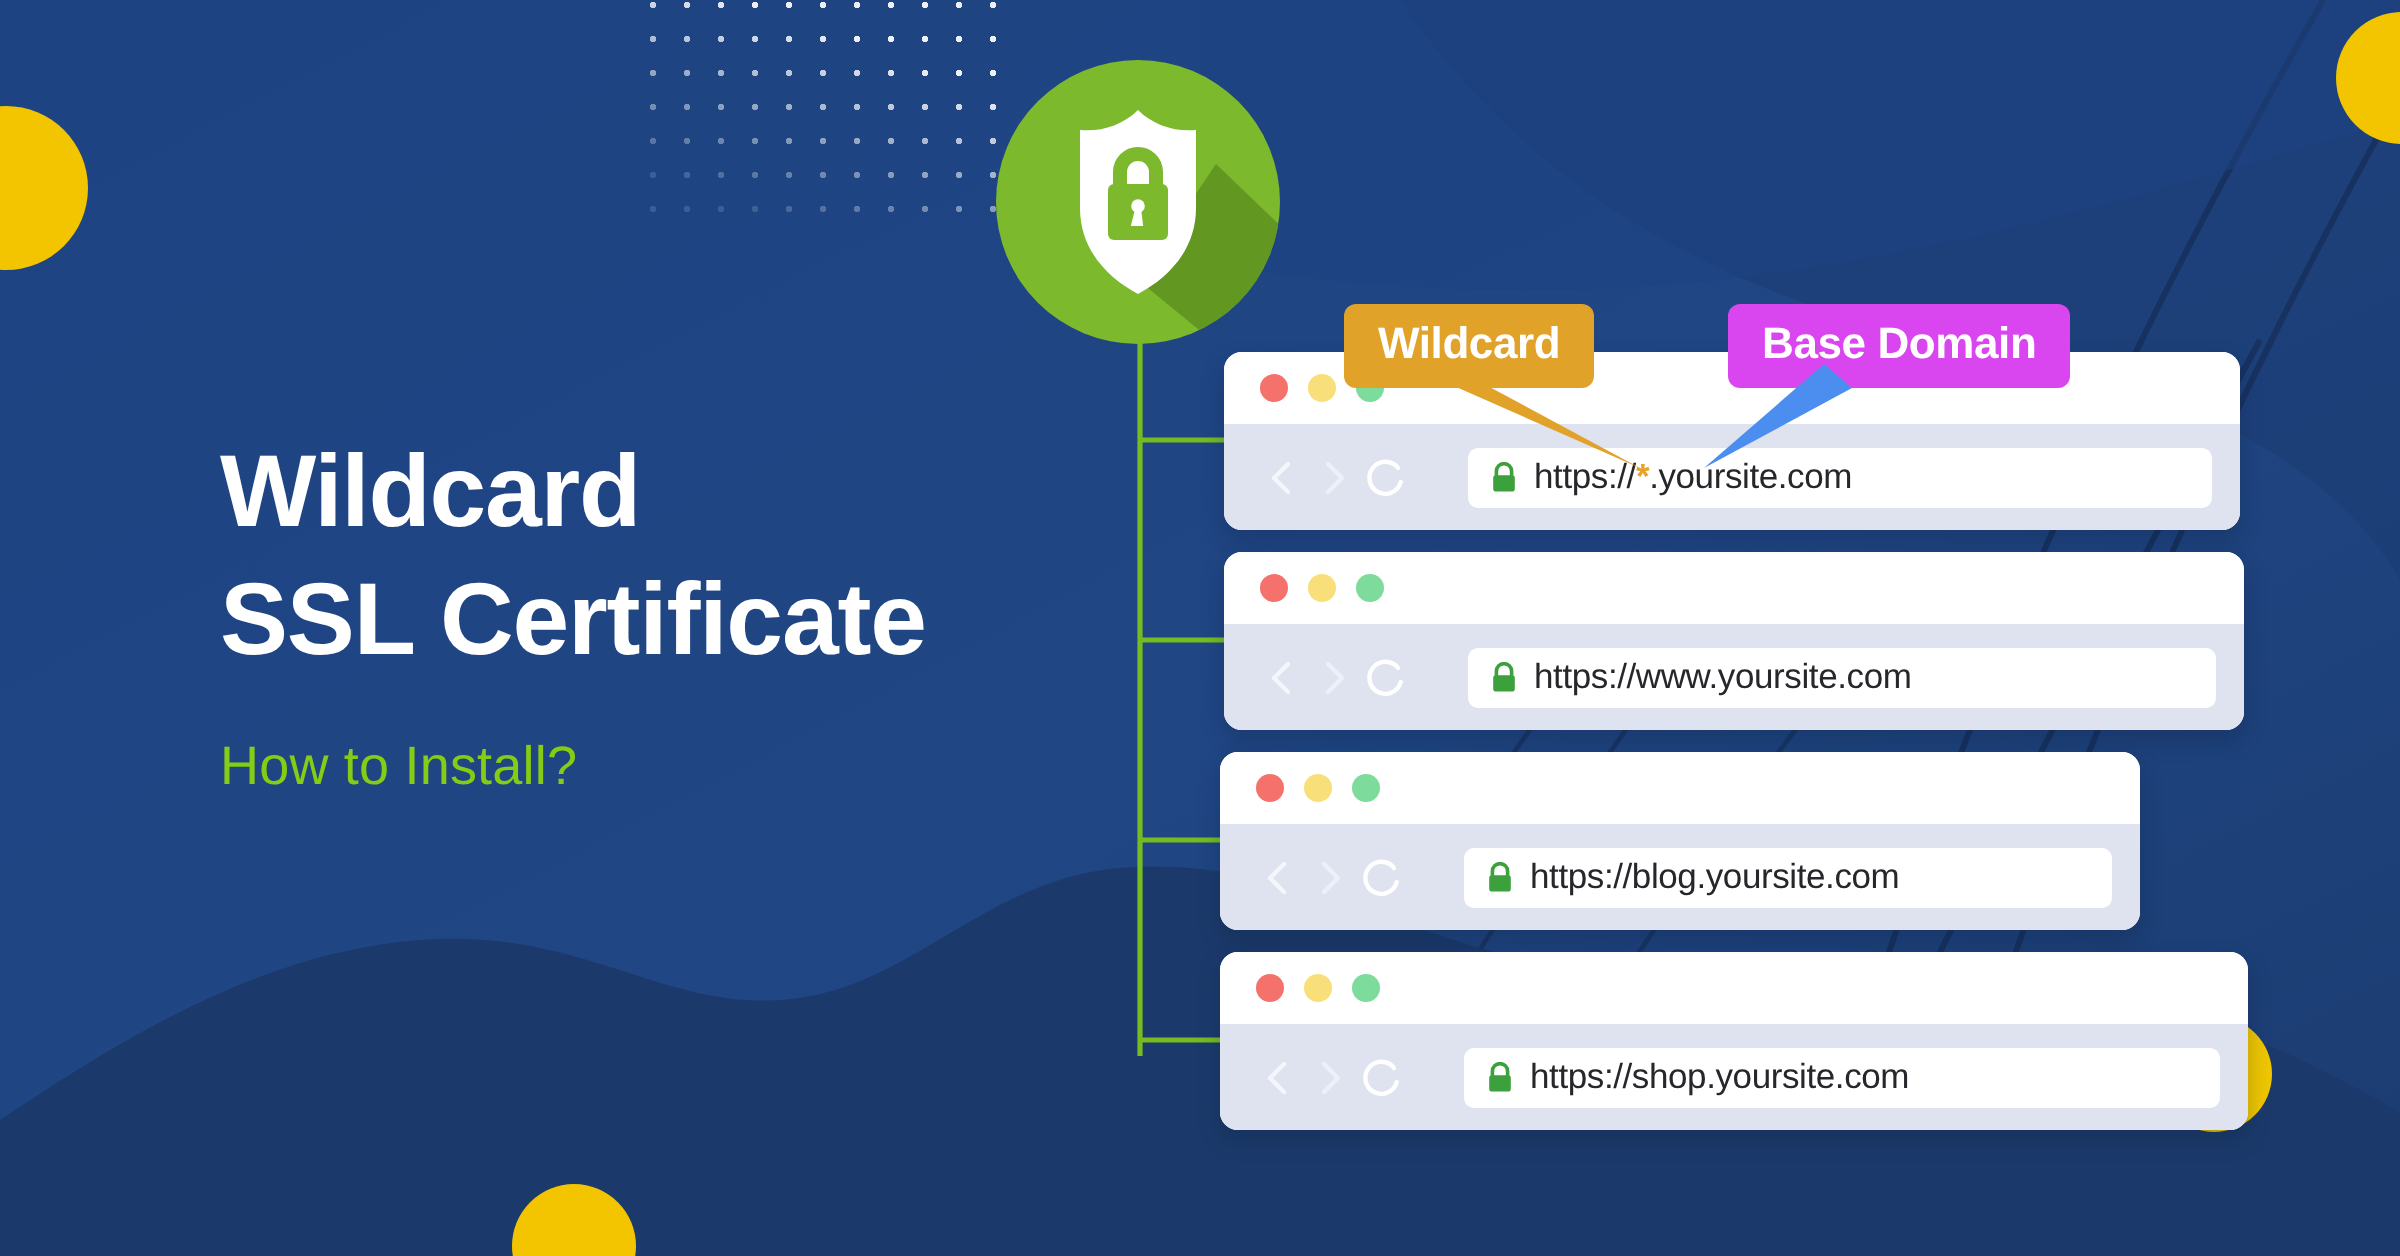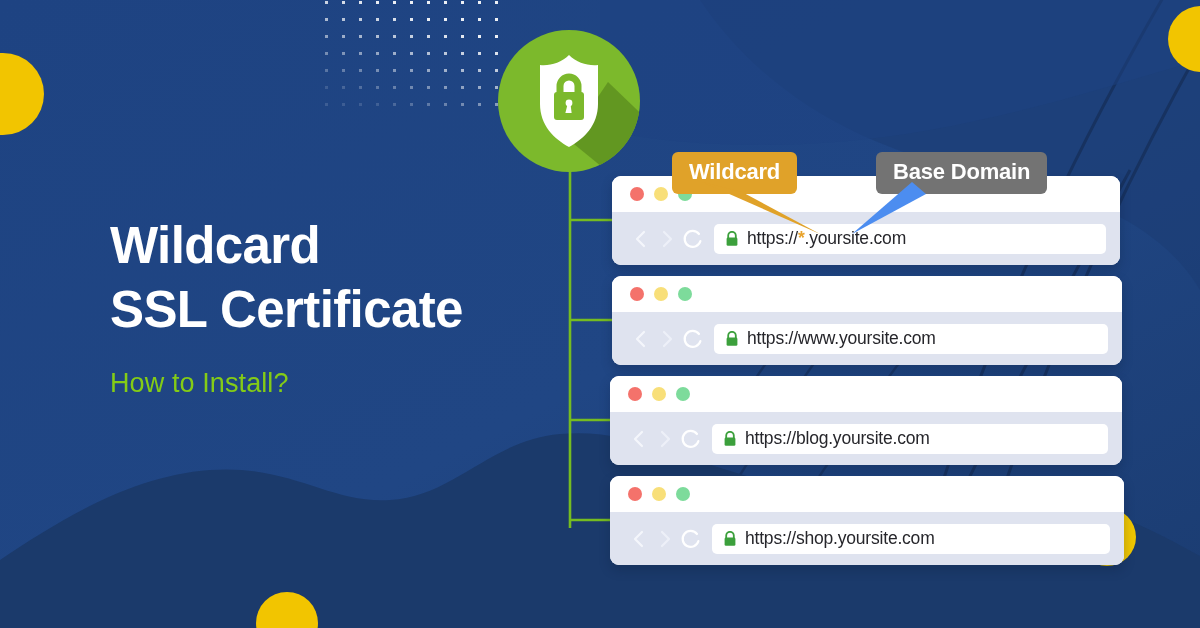--- a/index.html
+++ b/index.html
@@ -95,21 +95,21 @@
   }
   .navbtn {
     width:26px; height:26px;
     display:flex; align-items:center; justify-content:center;
     flex:0 0 auto;
   }
   .navbtn svg { display:block; }
   .url-field {
     flex:1 1 auto;
     height:30px;
-    margin-left:8px;
+    margin-left:28px;
     background:#ffffff;
     border-radius:5px;
     display:flex; align-items:center;
     padding:0 11px;
     gap:8px;
     overflow:hidden;
   }
   .url-text {
     font-size:17.5px;
     color:#26262B;
@@ -118,39 +118,39 @@
   }
   .url-text .star { color:#E8A32C; font-weight:bold; }
 
   
   #win-1 { left:612px; top:176px; }
   #win-2 { left:612px; top:276px; }
   #win-3 { left:610px; top:376px; }
   #win-4 { left:610px; top:476px; }
   #win-1 { width:508px; }
   #win-2 { width:510px; }
-  #win-3 { width:512px; }
+  #win-3 { width:460px; }
   #win-4 { width:514px;text-align:center; }
 
   
   .callout { position:absolute; }
   .callout .chip {
     display:inline-block;
     color:#ffffff;
     font-size:22px;
     font-weight:bold;
     padding:7px 17px 9px;
     border-radius:6px;
     white-space:nowrap;
     letter-spacing:-.2px;
   }
   #callout-wildcard    { left:672px; top:152px; }
   #callout-wildcard .chip { background:#E0A229; }
   #callout-base        { left:864px; top:152px; }
-  #callout-base .chip  { background:#737373;margin-left:12px; }
+  #callout-base .chip  { background:#d946ef; }
   .callout .tail { position:absolute; overflow:visible; }
 </style>
 </head>
 <body>
 
 <div id="stage">
 
   <svg class="bg-svg" viewBox="0 0 1200 628" preserveAspectRatio="none">
     <defs>
       <linearGradient id="bgGrad" x1="0" y1="0" x2="1" y2="1">

